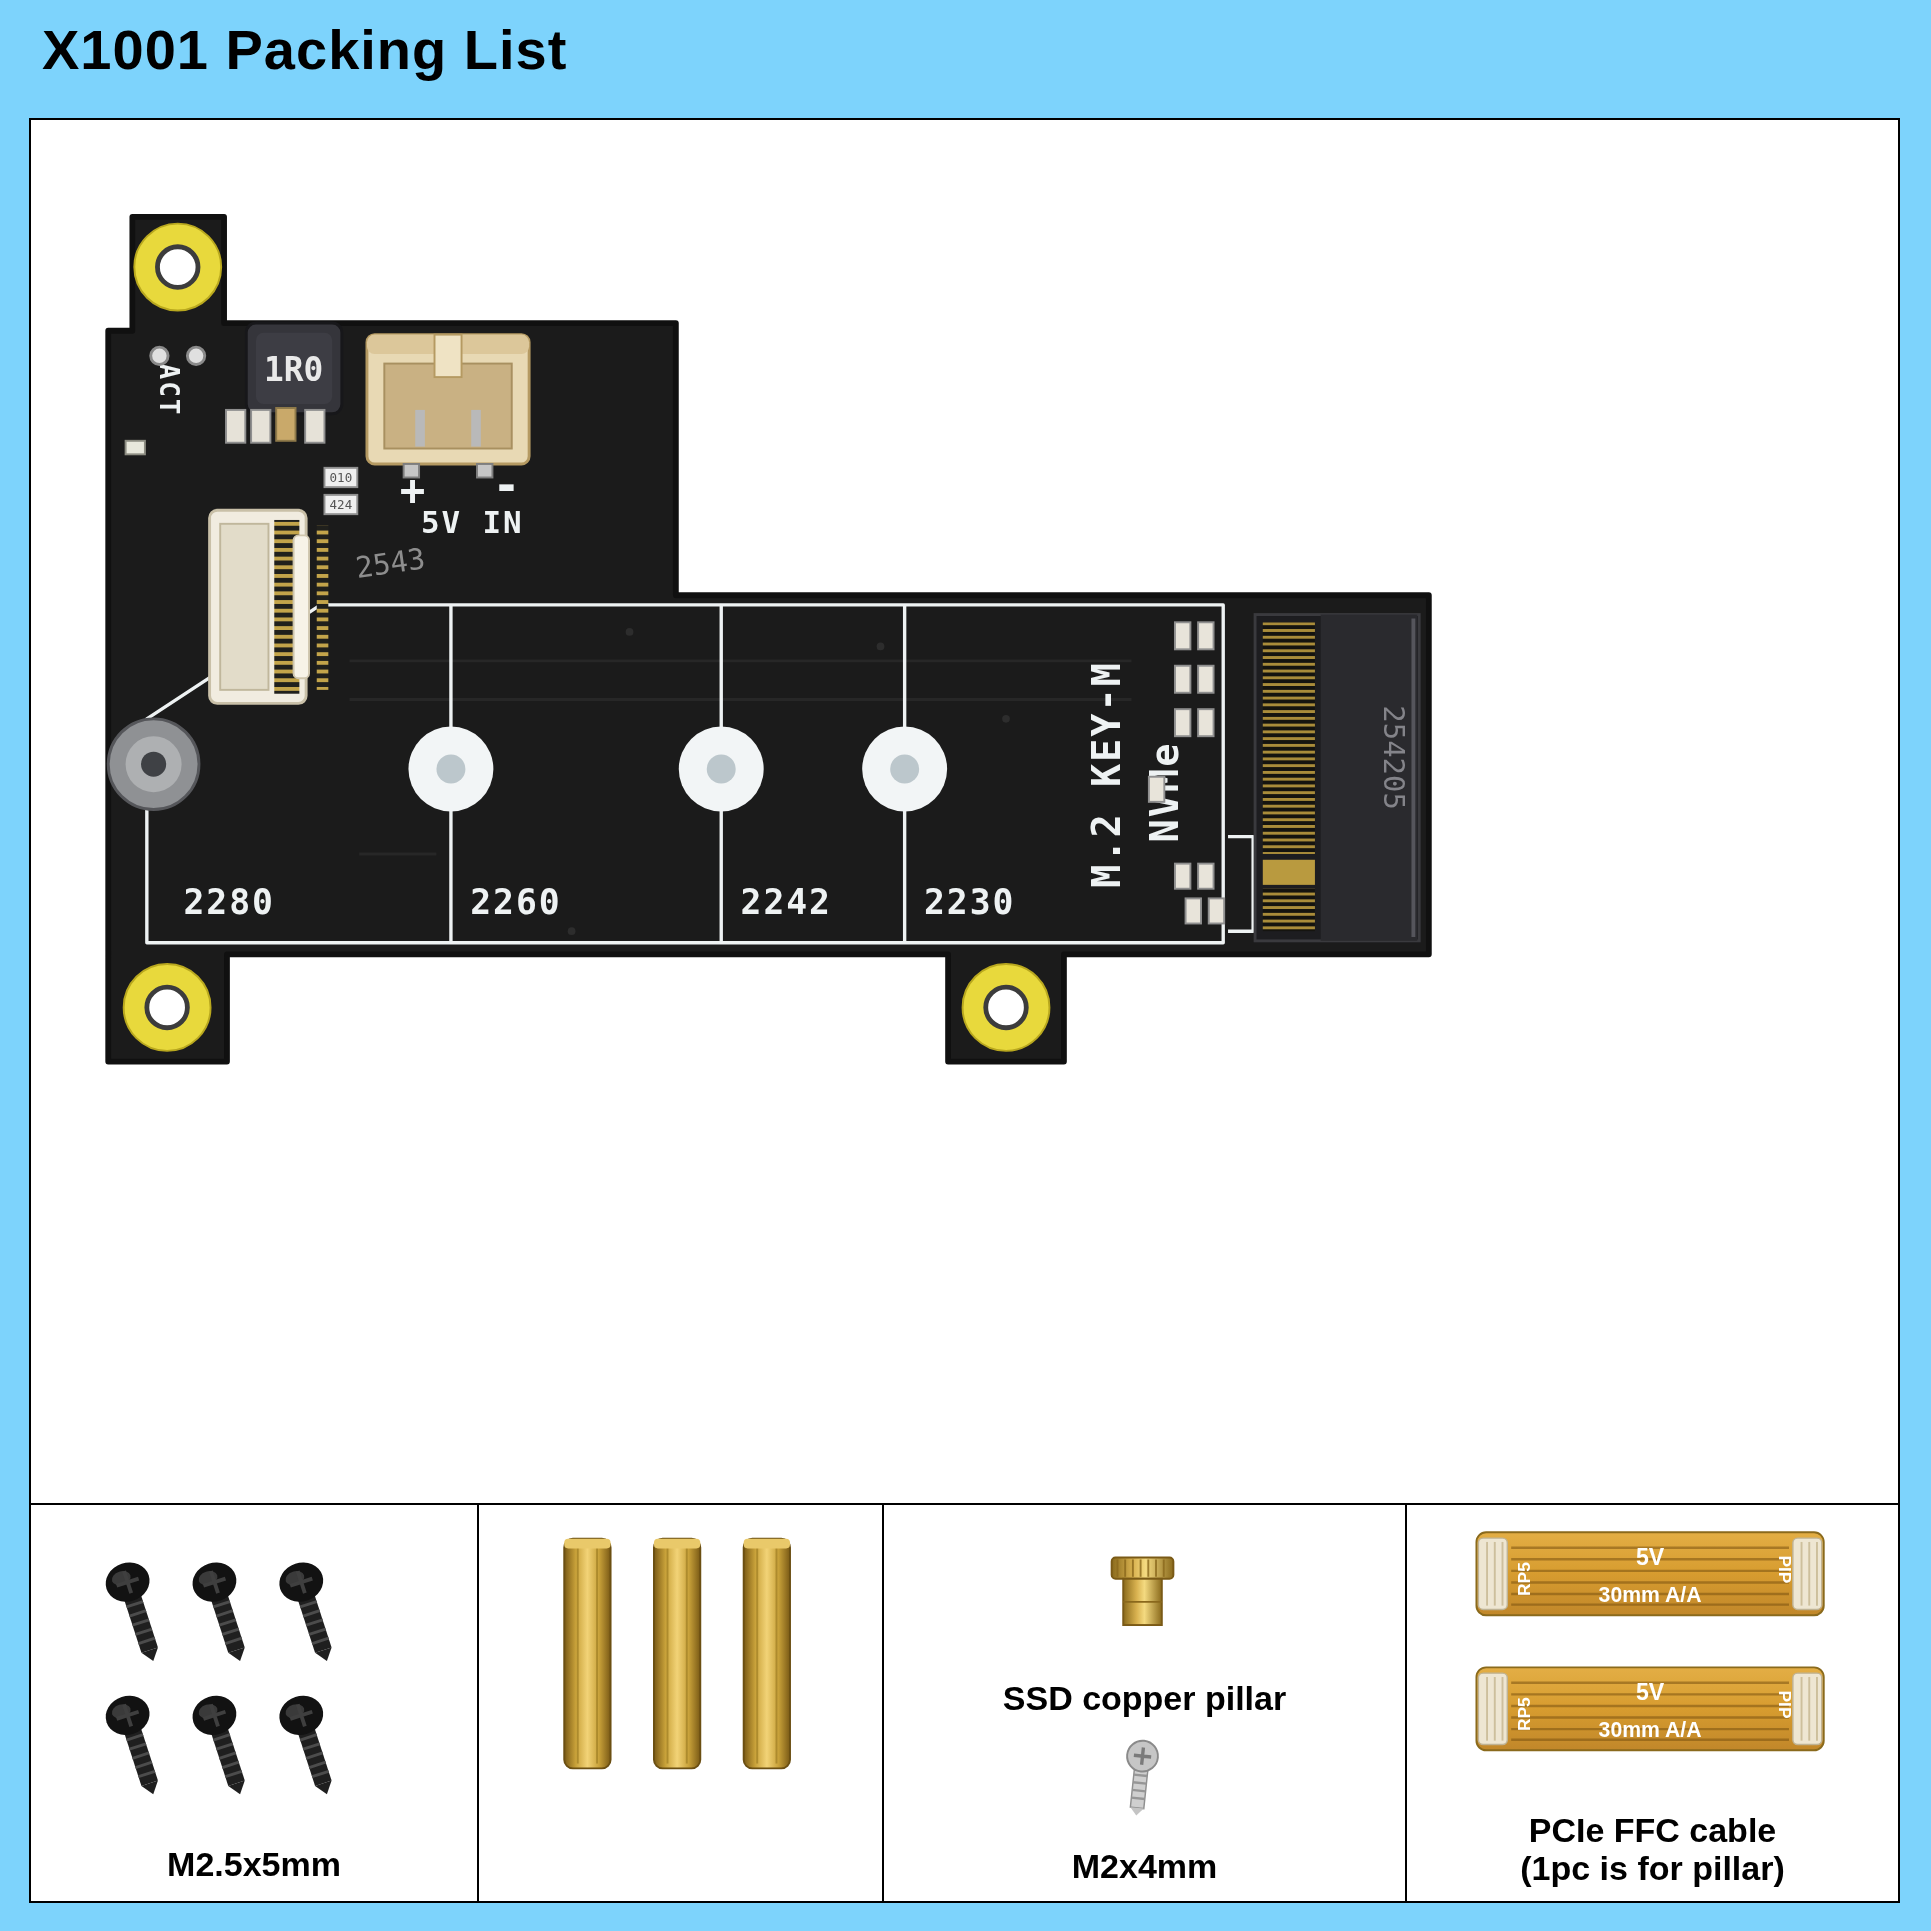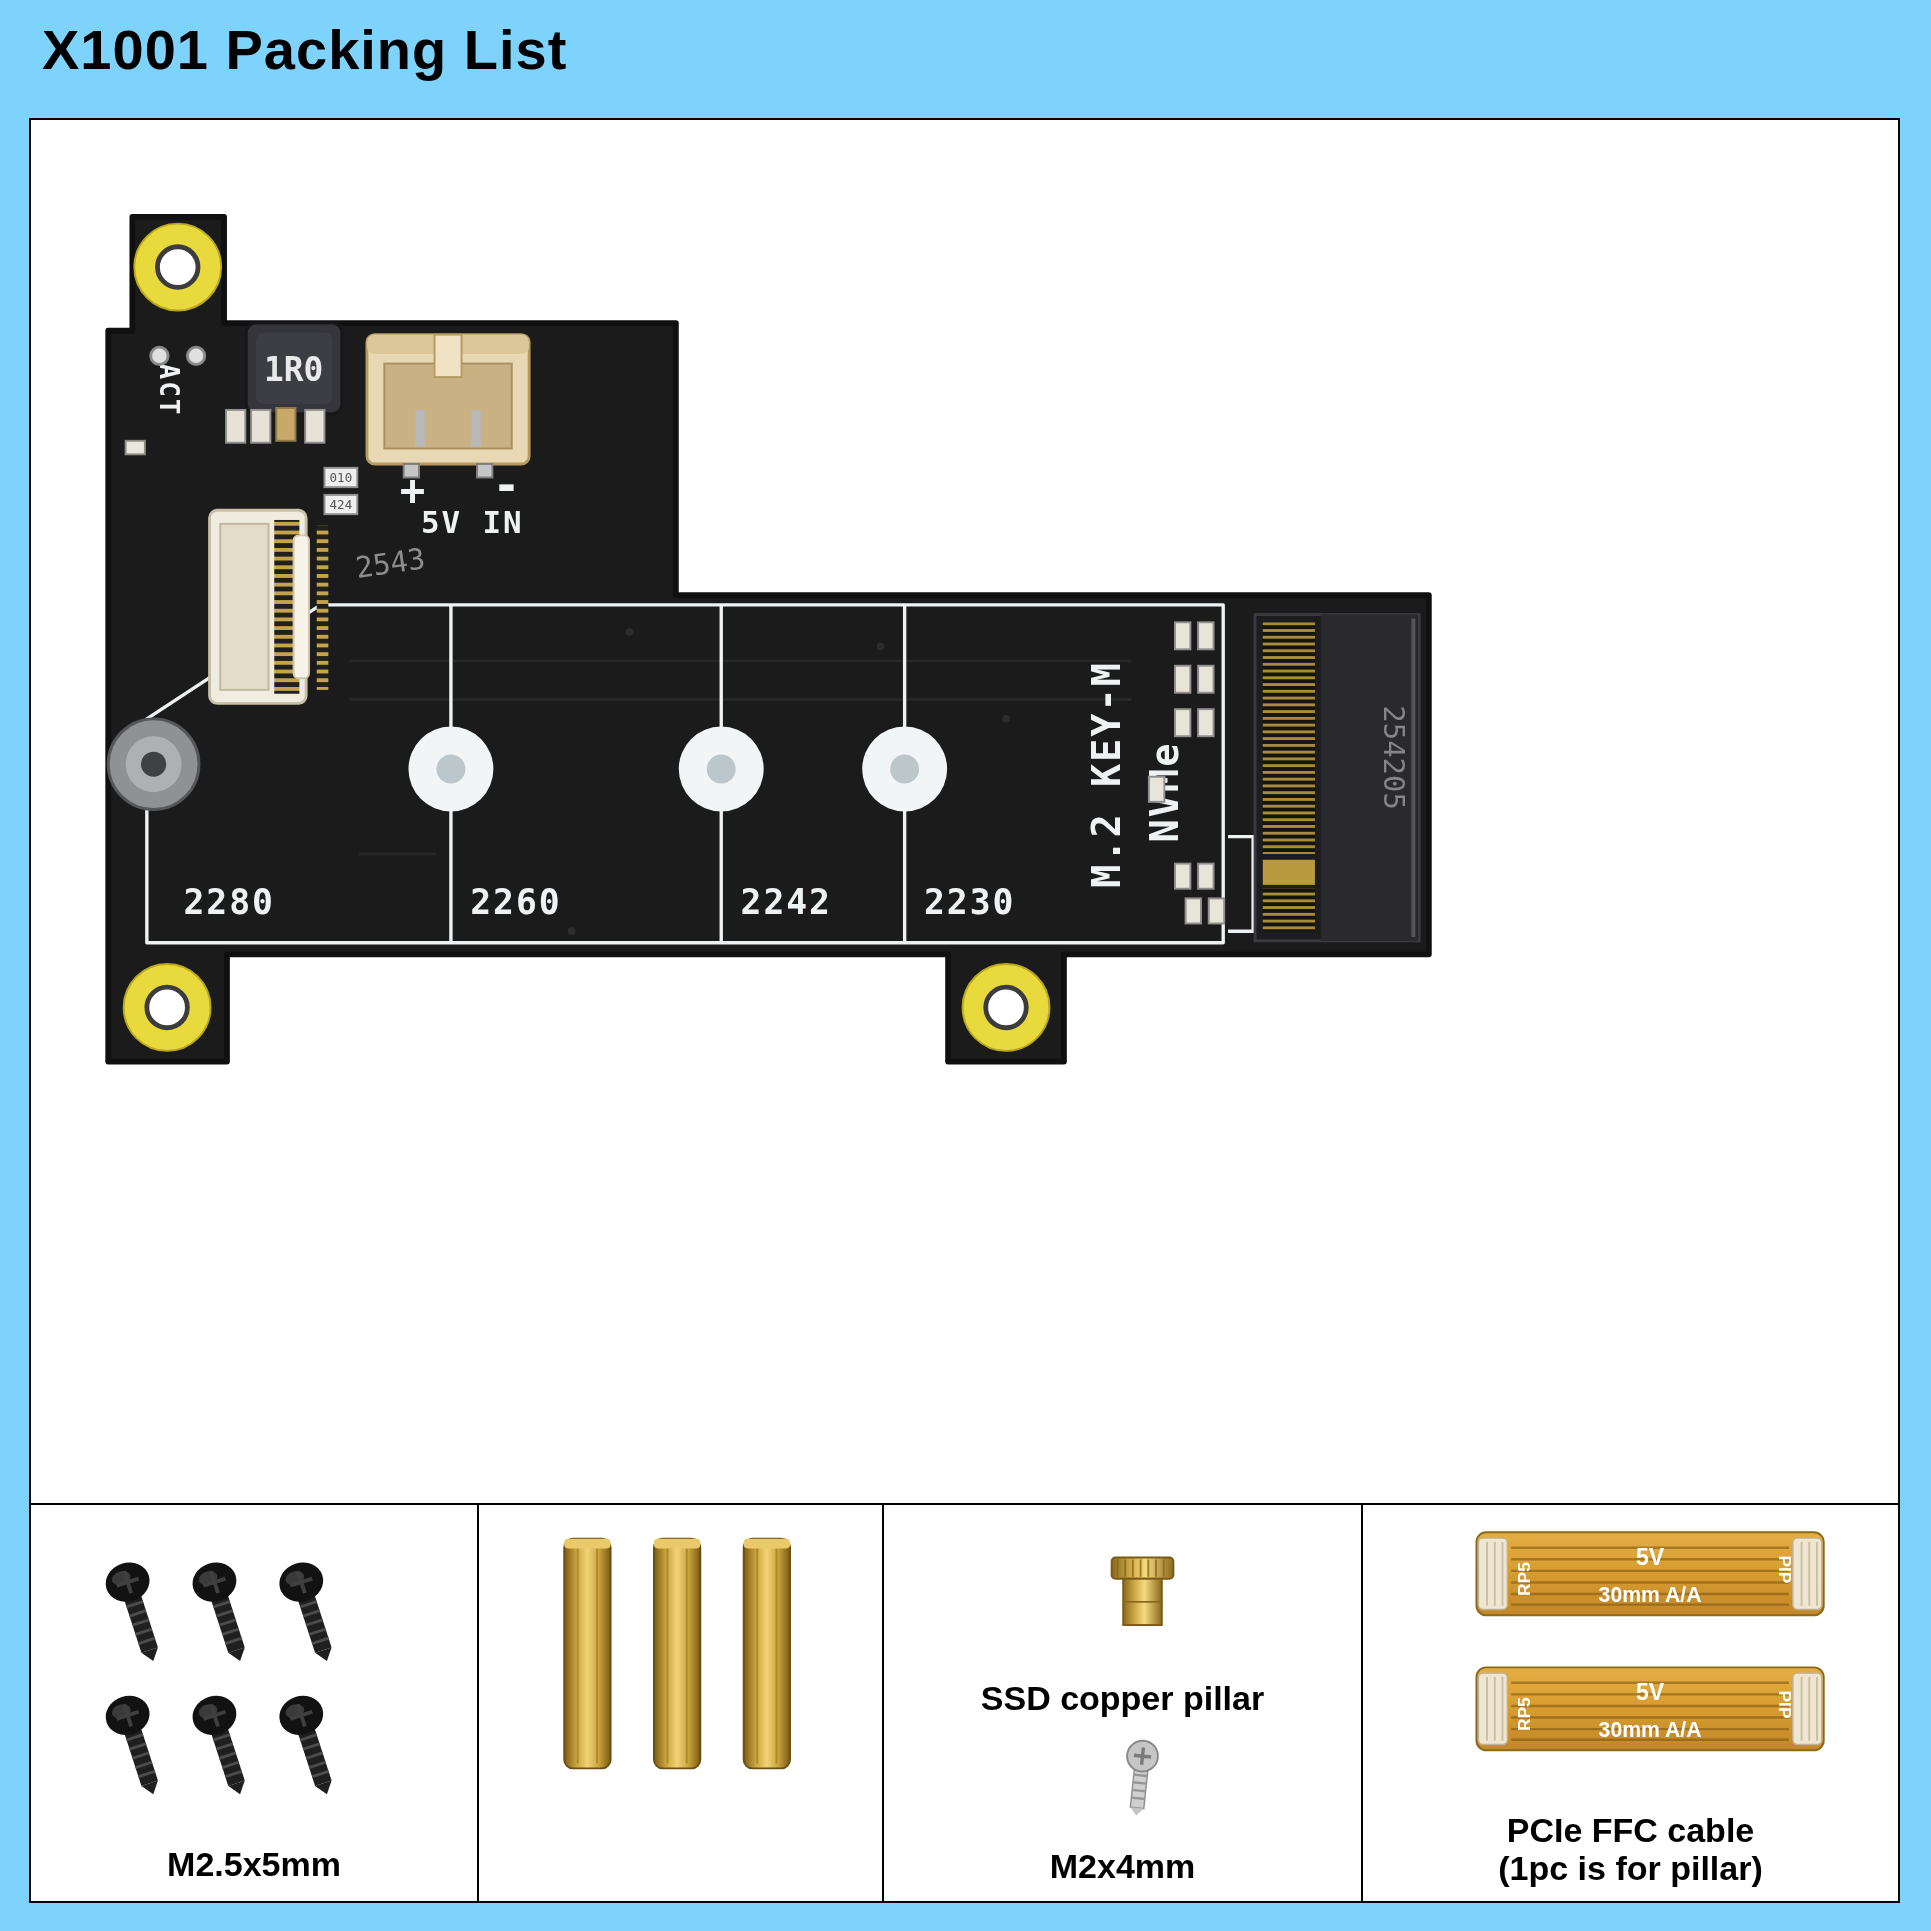--- a/index.html
+++ b/index.html
@@ -6,21 +6,21 @@
   #page{position:relative;width:1931px;height:1931px;background:#7dd3fc;overflow:hidden;
         font-family:"Liberation Sans",sans-serif;}
   .page-title{position:absolute;left:42px;top:17.4px;font-size:56px;font-weight:800;
         color:#000;letter-spacing:1px;}
   .outer-box{position:absolute;left:29px;top:118px;width:1867px;height:1781px;
         border:2.9px solid #000;background:#fff;}
   .board-area{position:relative;width:1867px;height:1383px;border-bottom:2.9px solid #000;box-sizing:content-box;}
   .board-area svg{display:block;}
   .items-row{display:flex;height:396px;}
   .item-cell{position:relative;height:396px;border-right:2.9px solid #000;}
-  .item-cell:last-child{border-right:none;padding-left:44px;}
+  .item-cell:last-child{border-right:none;}
   .cell-screws{width:446px;}
   .cell-standoffs{width:403px;}
   .cell-pillar{width:518px;padding-left:44px;}
   .cell-cable{width:491px;}
   .item-label{position:absolute;left:0;width:100%;text-align:center;font-size:34px;
         font-weight:bold;color:#000;}
   .silk{font-family:"DejaVu Sans Mono",monospace;font-weight:bold;fill:#eef2f3;}
 </style>
 </head>
 <body>

